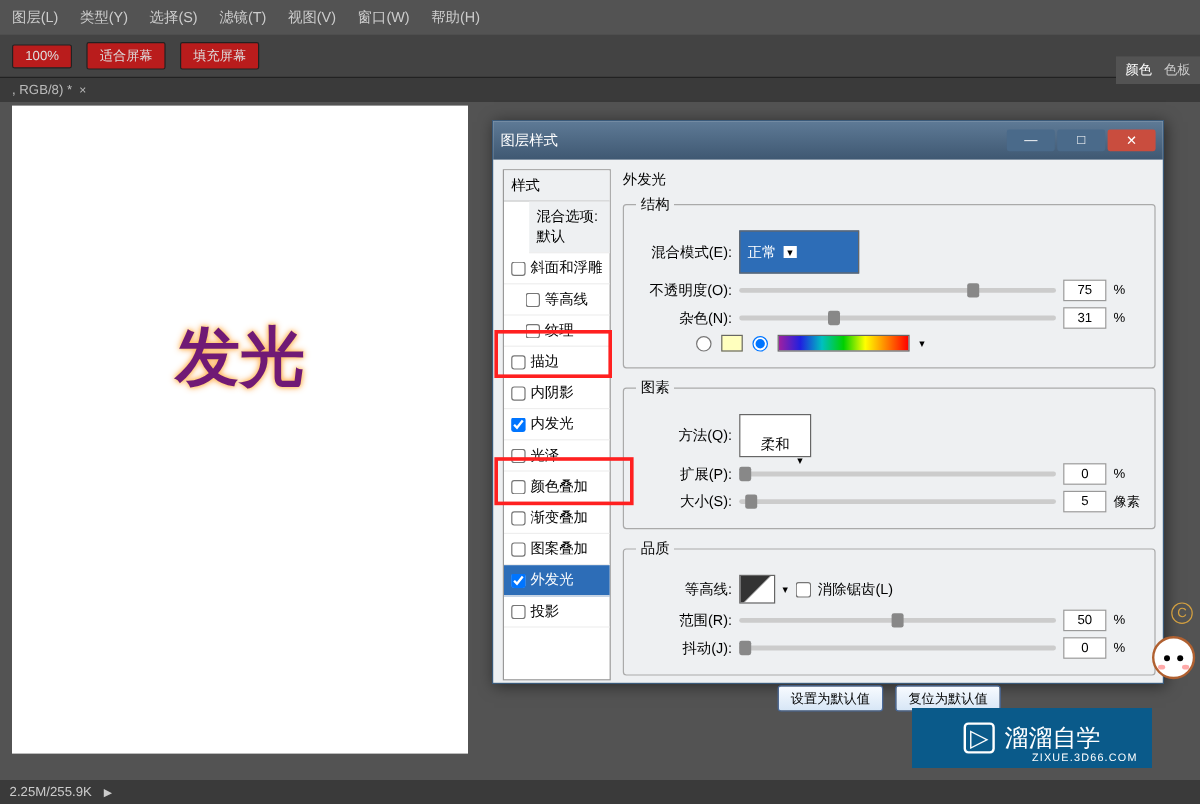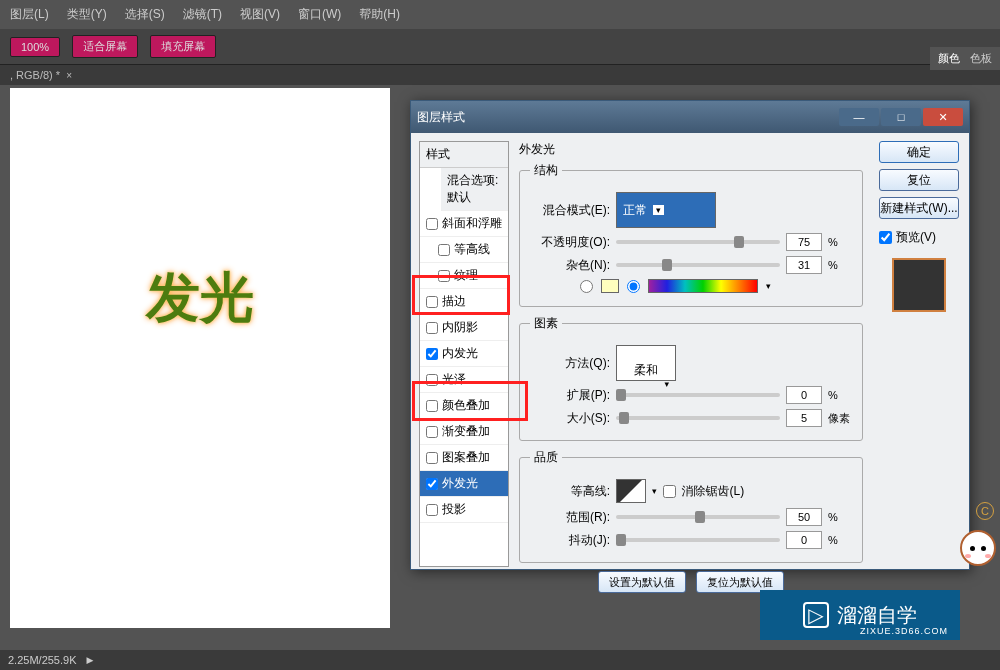--- a/index.html
+++ b/index.html
@@ -2,27 +2,27 @@
 <html><head>
 <meta charset="utf-8">
 <style>
 * { box-sizing: border-box; margin: 0; padding: 0; font-family: "Microsoft YaHei", sans-serif; }
 body { width: 1000px; height: 670px; background: #535353; overflow: hidden; position: relative; }
 
 .menubar { background: #535353; color: #ccc; font-size: 12px; padding: 6px 10px; display: flex; gap: 18px; }
 .menubar span { cursor: default; }
 
 .toolbar { background: #434343; padding: 6px 10px; display: flex; gap: 12px; align-items: center; border-bottom: 1px solid #222; }
-.tool-btn { background: #be185d; color: #ddd; font-size: 11px; padding: 3px 10px; border: 1px solid #222; border-radius: 2px; }
+.tool-btn { background: #b91c1c; color: #ddd; font-size: 11px; padding: 3px 10px; border: 1px solid #222; border-radius: 2px; }
 
 .tabbar { background: #3a3a3a; color: #bbb; font-size: 11px; padding: 4px 10px; display: flex; align-items: center; }
 .tabbar .close { margin-left: 6px; font-size: 10px; }
 
 .canvas-area { position: absolute; top: 88px; left: 10px; width: 380px; height: 540px; background: #fff; display: flex; align-items: center; justify-content: center; }
-.glow-text { font-size: 54px; color: #4d7c0f; font-weight: 600; text-shadow: 0 0 3px #ffcc66, 0 0 6px #ff9933; font-family: Liberation Sans, sans-serif; position: relative; top: -60px; }
+.glow-text { font-size: 54px; color: #701a75; font-weight: 600; text-shadow: 0 0 3px #ffcc66, 0 0 6px #ff9933; font-family: Liberation Sans, sans-serif; position: relative; top: -60px; }
 
 .dialog { position: absolute; left: 410px; top: 100px; width: 560px; height: 470px; background: #eef0f2; border: 1px solid #3a5a7a; box-shadow: 2px 2px 12px rgba(0,0,0,0.5); }
 .titlebar { height: 26px; background: linear-gradient(#5e7a96, #3f5872); color: #fff; font-size: 12px; display: flex; align-items: center; padding: 16px 6px; }
 .titlebar .title { flex: 1; }
 .win-btn { width: 40px; height: 18px; margin-left: 2px; background: #4a6a8a; color: #fff; display: flex; align-items: center; justify-content: center; font-size: 11px; border-radius: 2px; }
 .win-btn.close { background: #c94d3e; }
 
 .dialog-body { display: flex; height: calc(100% - 26px); }
 
 .style-list { width: 90px; border: 1px solid #999; margin: 8px 4px 8px 8px; background: #fff; font-size: 12px; }
@@ -260,30 +260,20 @@
           <span class="unit">%</span>
         </div>
       </fieldset>
 
       <div class="bottom-btns">
         <div class="btn">设置为默认值</div>
         <div class="btn">复位为默认值</div>
       </div>
     </div>
 
-    <div class="right-col">
-      <div class="btn primary">确定</div>
-      <div class="btn">复位</div>
-      <div class="btn">新建样式(W)...</div>
-      <div class="preview-check">
-        <input type="checkbox" checked="" style="">
-        <span>预览(V)</span>
-      </div>
-      <div class="preview-thumb"></div>
-    </div>
   </div>
 </div>
 
 <div class="red-box" style="left:412px; top:275px; width:98px; height:40px;"></div>
 <div class="red-box" style="left:412px; top:381px; width:116px; height:40px;"></div>
 
 <div class="copyright-icon">C</div>
 <div class="mascot">
   <div class="head">
       <div class="eye l"></div>

